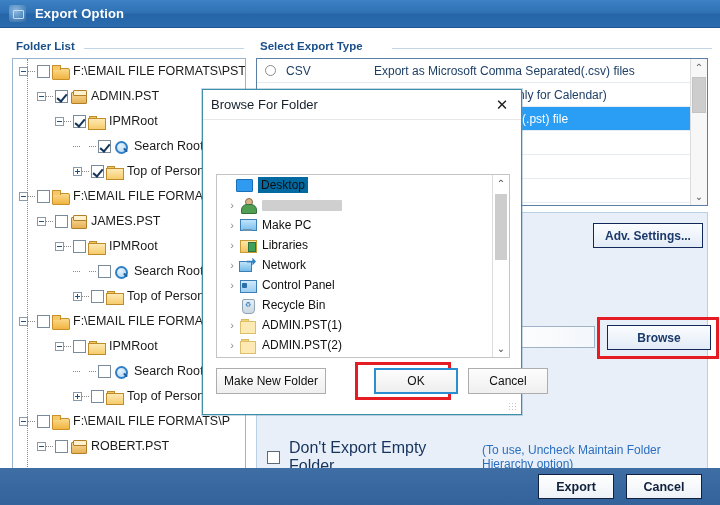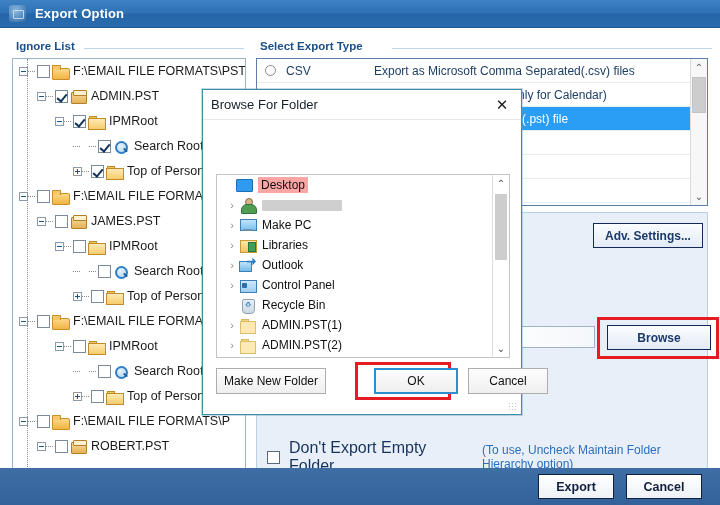--- a/index.html
+++ b/index.html
@@ -248,21 +248,21 @@
   #dlg-tree {
     position:absolute; left:13px; top:84px; width:294px; height:184px;
     border:1px solid #c4c4c4; background:#ffffff; overflow:hidden;
   }
   .dnode { position:relative; height:20px; display:flex; align-items:center; padding-left:4px; }
   .dnode .chev {
     width:14px; font-size:11px; color:#8d8d8d; flex:0 0 auto; text-align:center;
   }
   .dnode .dic { width:18px; height:15px; flex:0 0 auto; margin-right:5px; position:relative; }
   .dnode .dlabel { font-size:12px; color:#101010; }
-  .dnode.sel .dlabel { background:#fca5a5; padding:1px 3px; }
+  .dnode.sel .dlabel { background:#0369a1; padding:1px 3px; }
   
   .dic.desktop:before{
     content:""; position:absolute; left:1px; top:1px; width:15px; height:11px;
     background:#2e9bf0; border:1.5px solid #1b6fb5; border-radius:1px;
   }
   
   .dic.user:before{
     content:""; position:absolute; left:6px; top:0px; width:6px; height:6px;
     border-radius:50%; background:#d9b48a; border:1px solid #8a6a44;
   }
@@ -360,21 +360,21 @@
 <div id="window">
 
   <div id="titlebar">
     <div class="tb-icon"></div>
     <div id="title-text">Export Option</div>
   </div>
 
   <div id="body-area">
 
     <div class="group" id="left-group">
-      <div class="group-title">Ignore List</div>
+      <div class="group-title">Folder List</div>
       <div id="left-line"></div>
 
       <div id="tree-box">
         <div id="tree-scroll">
             <div class="tnode" style="padding-left: 6px;">
               <span class="expander "></span>
               <span class="dots"></span>
               <span class="cbx "></span>
               <span class="ic folder-open"></span>
               <span class="tlabel">F:\EMAIL FILE FORMATS\PST\ADM</span>
@@ -595,21 +595,21 @@
             <span class="dlabel">Make PC</span>
           </div>
           <div class="dnode" style="padding-left: 8px;">
             <span class="chev">›</span>
             <span class="dic lib"></span>
             <span class="dlabel">Libraries</span>
           </div>
           <div class="dnode" style="padding-left: 8px;">
             <span class="chev">›</span>
             <span class="dic net"></span>
-            <span class="dlabel">Outlook</span>
+            <span class="dlabel">Network</span>
           </div>
           <div class="dnode" style="padding-left: 8px;">
             <span class="chev">›</span>
             <span class="dic cpl"></span>
             <span class="dlabel">Control Panel</span>
           </div>
           <div class="dnode" style="padding-left: 8px;">
             <span class="chev"></span>
             <span class="dic bin"></span>
             <span class="dlabel">Recycle Bin</span>

